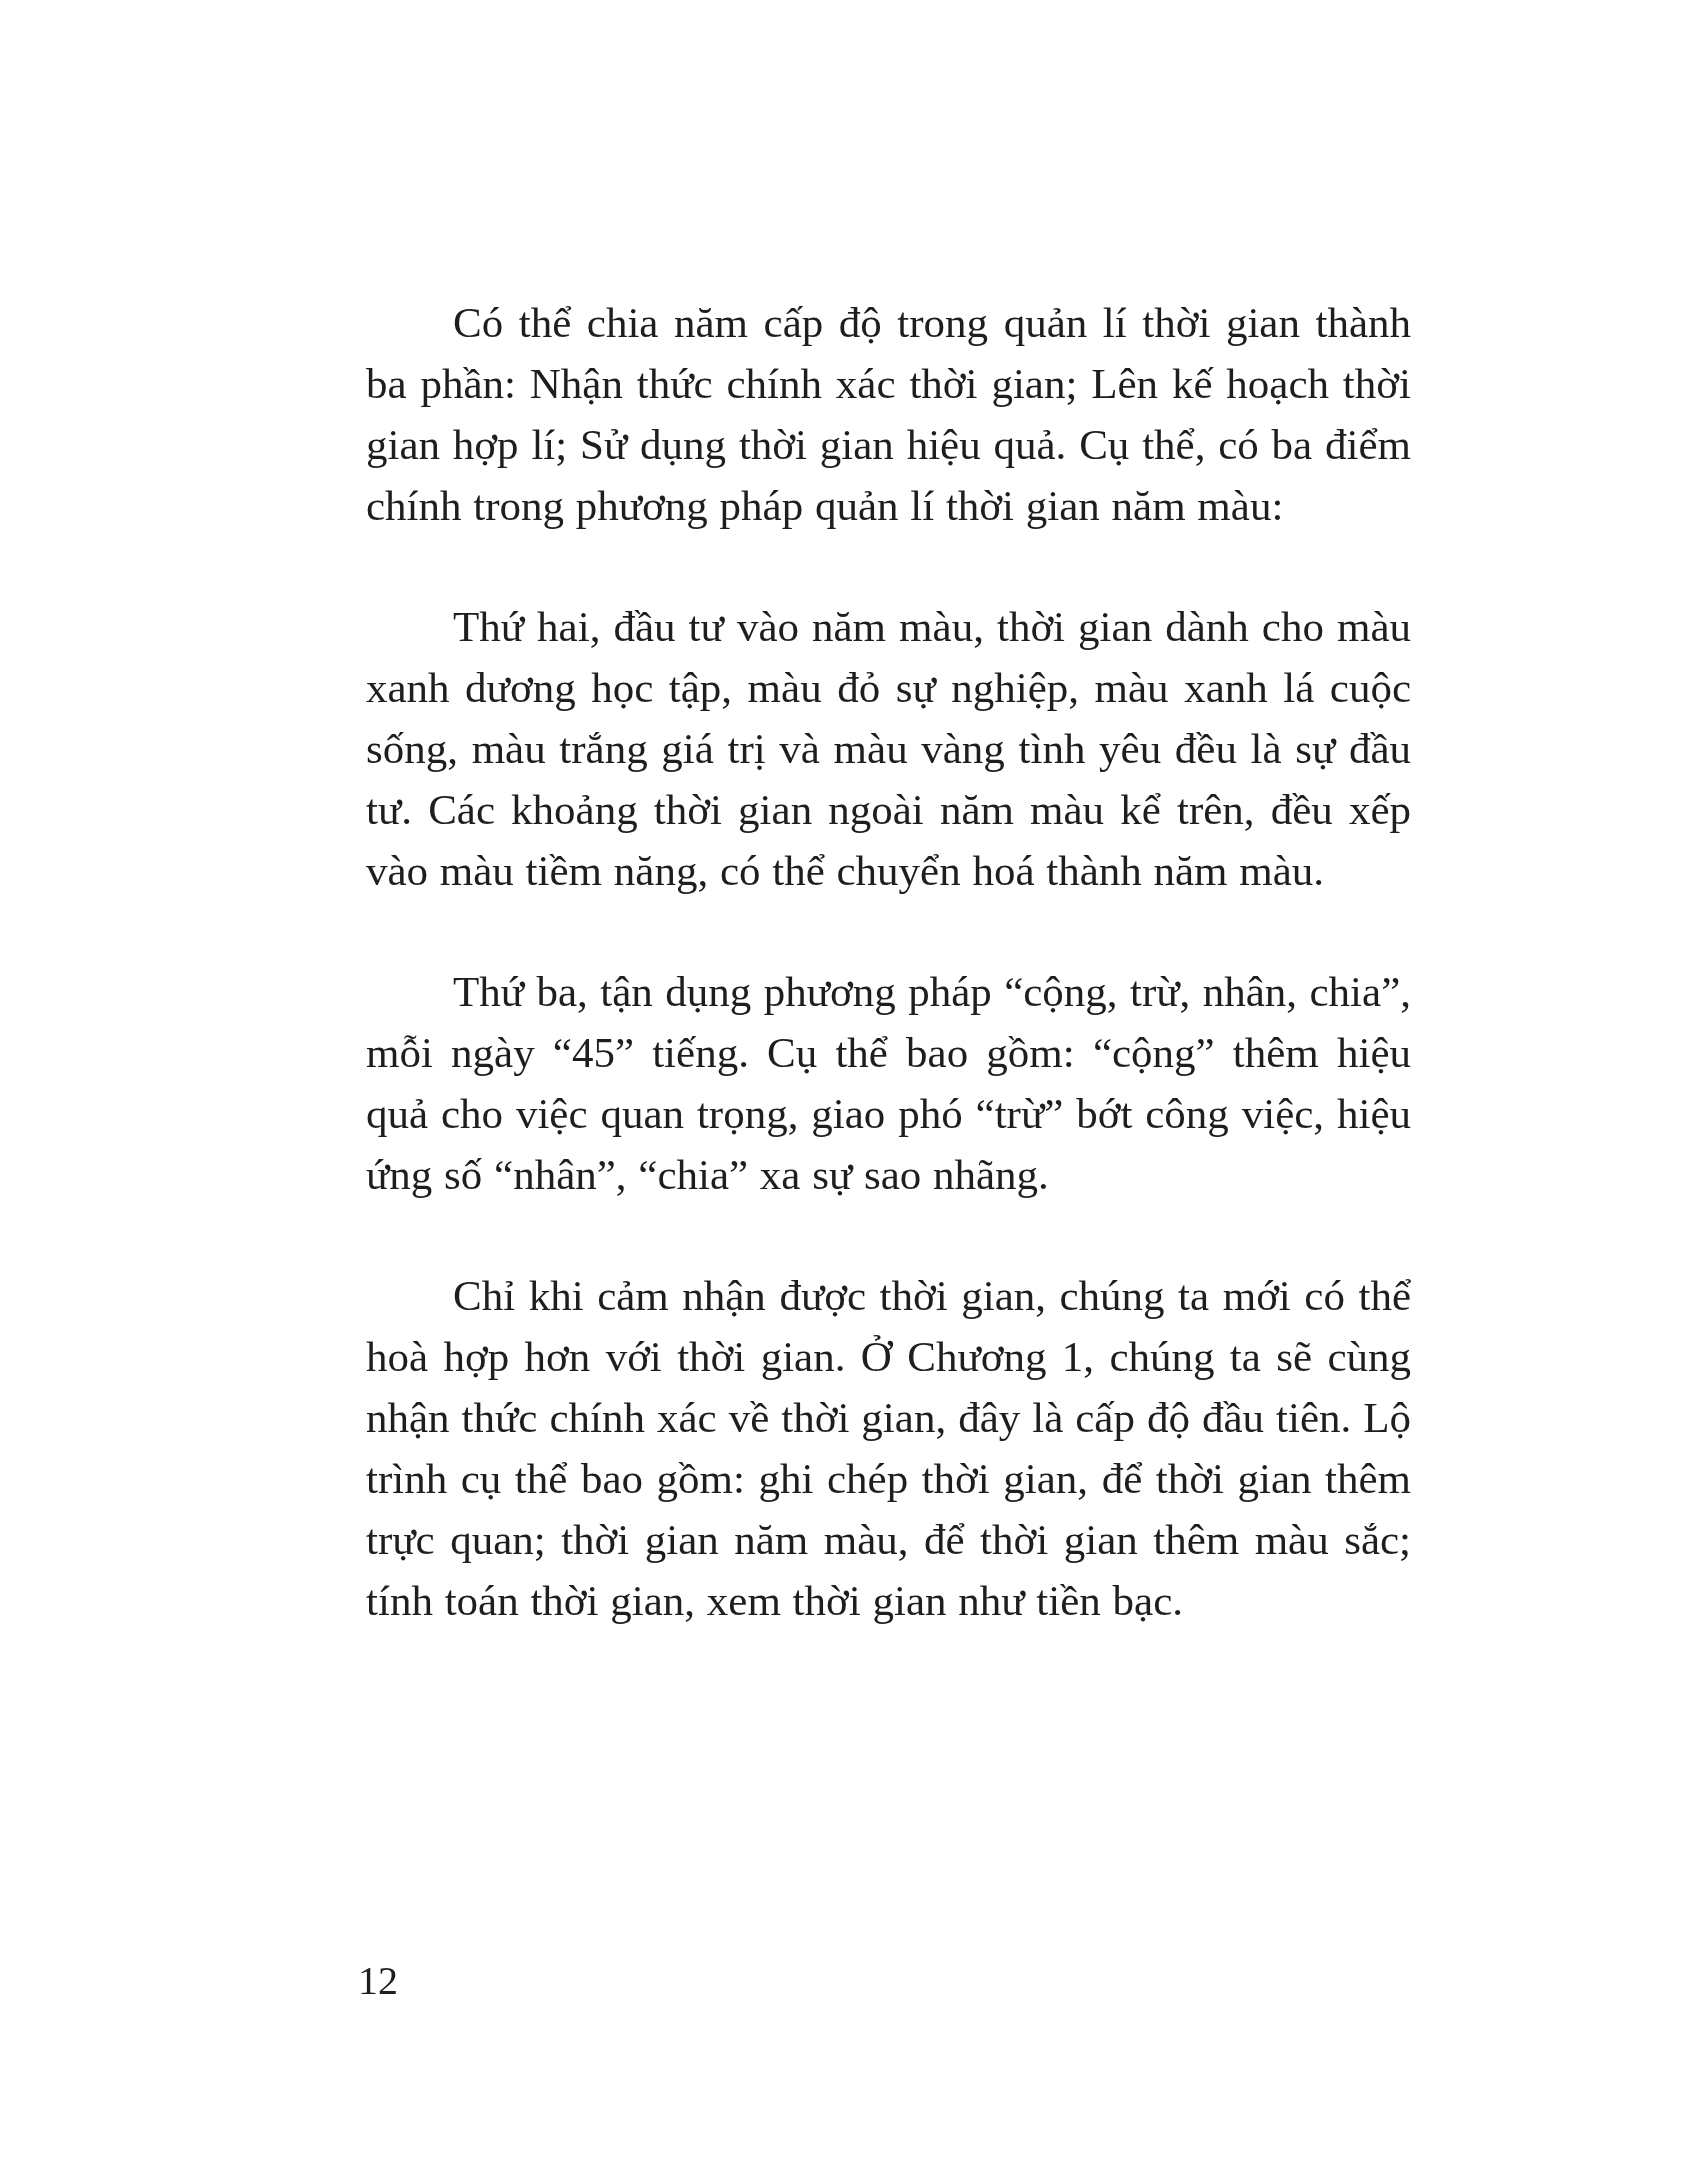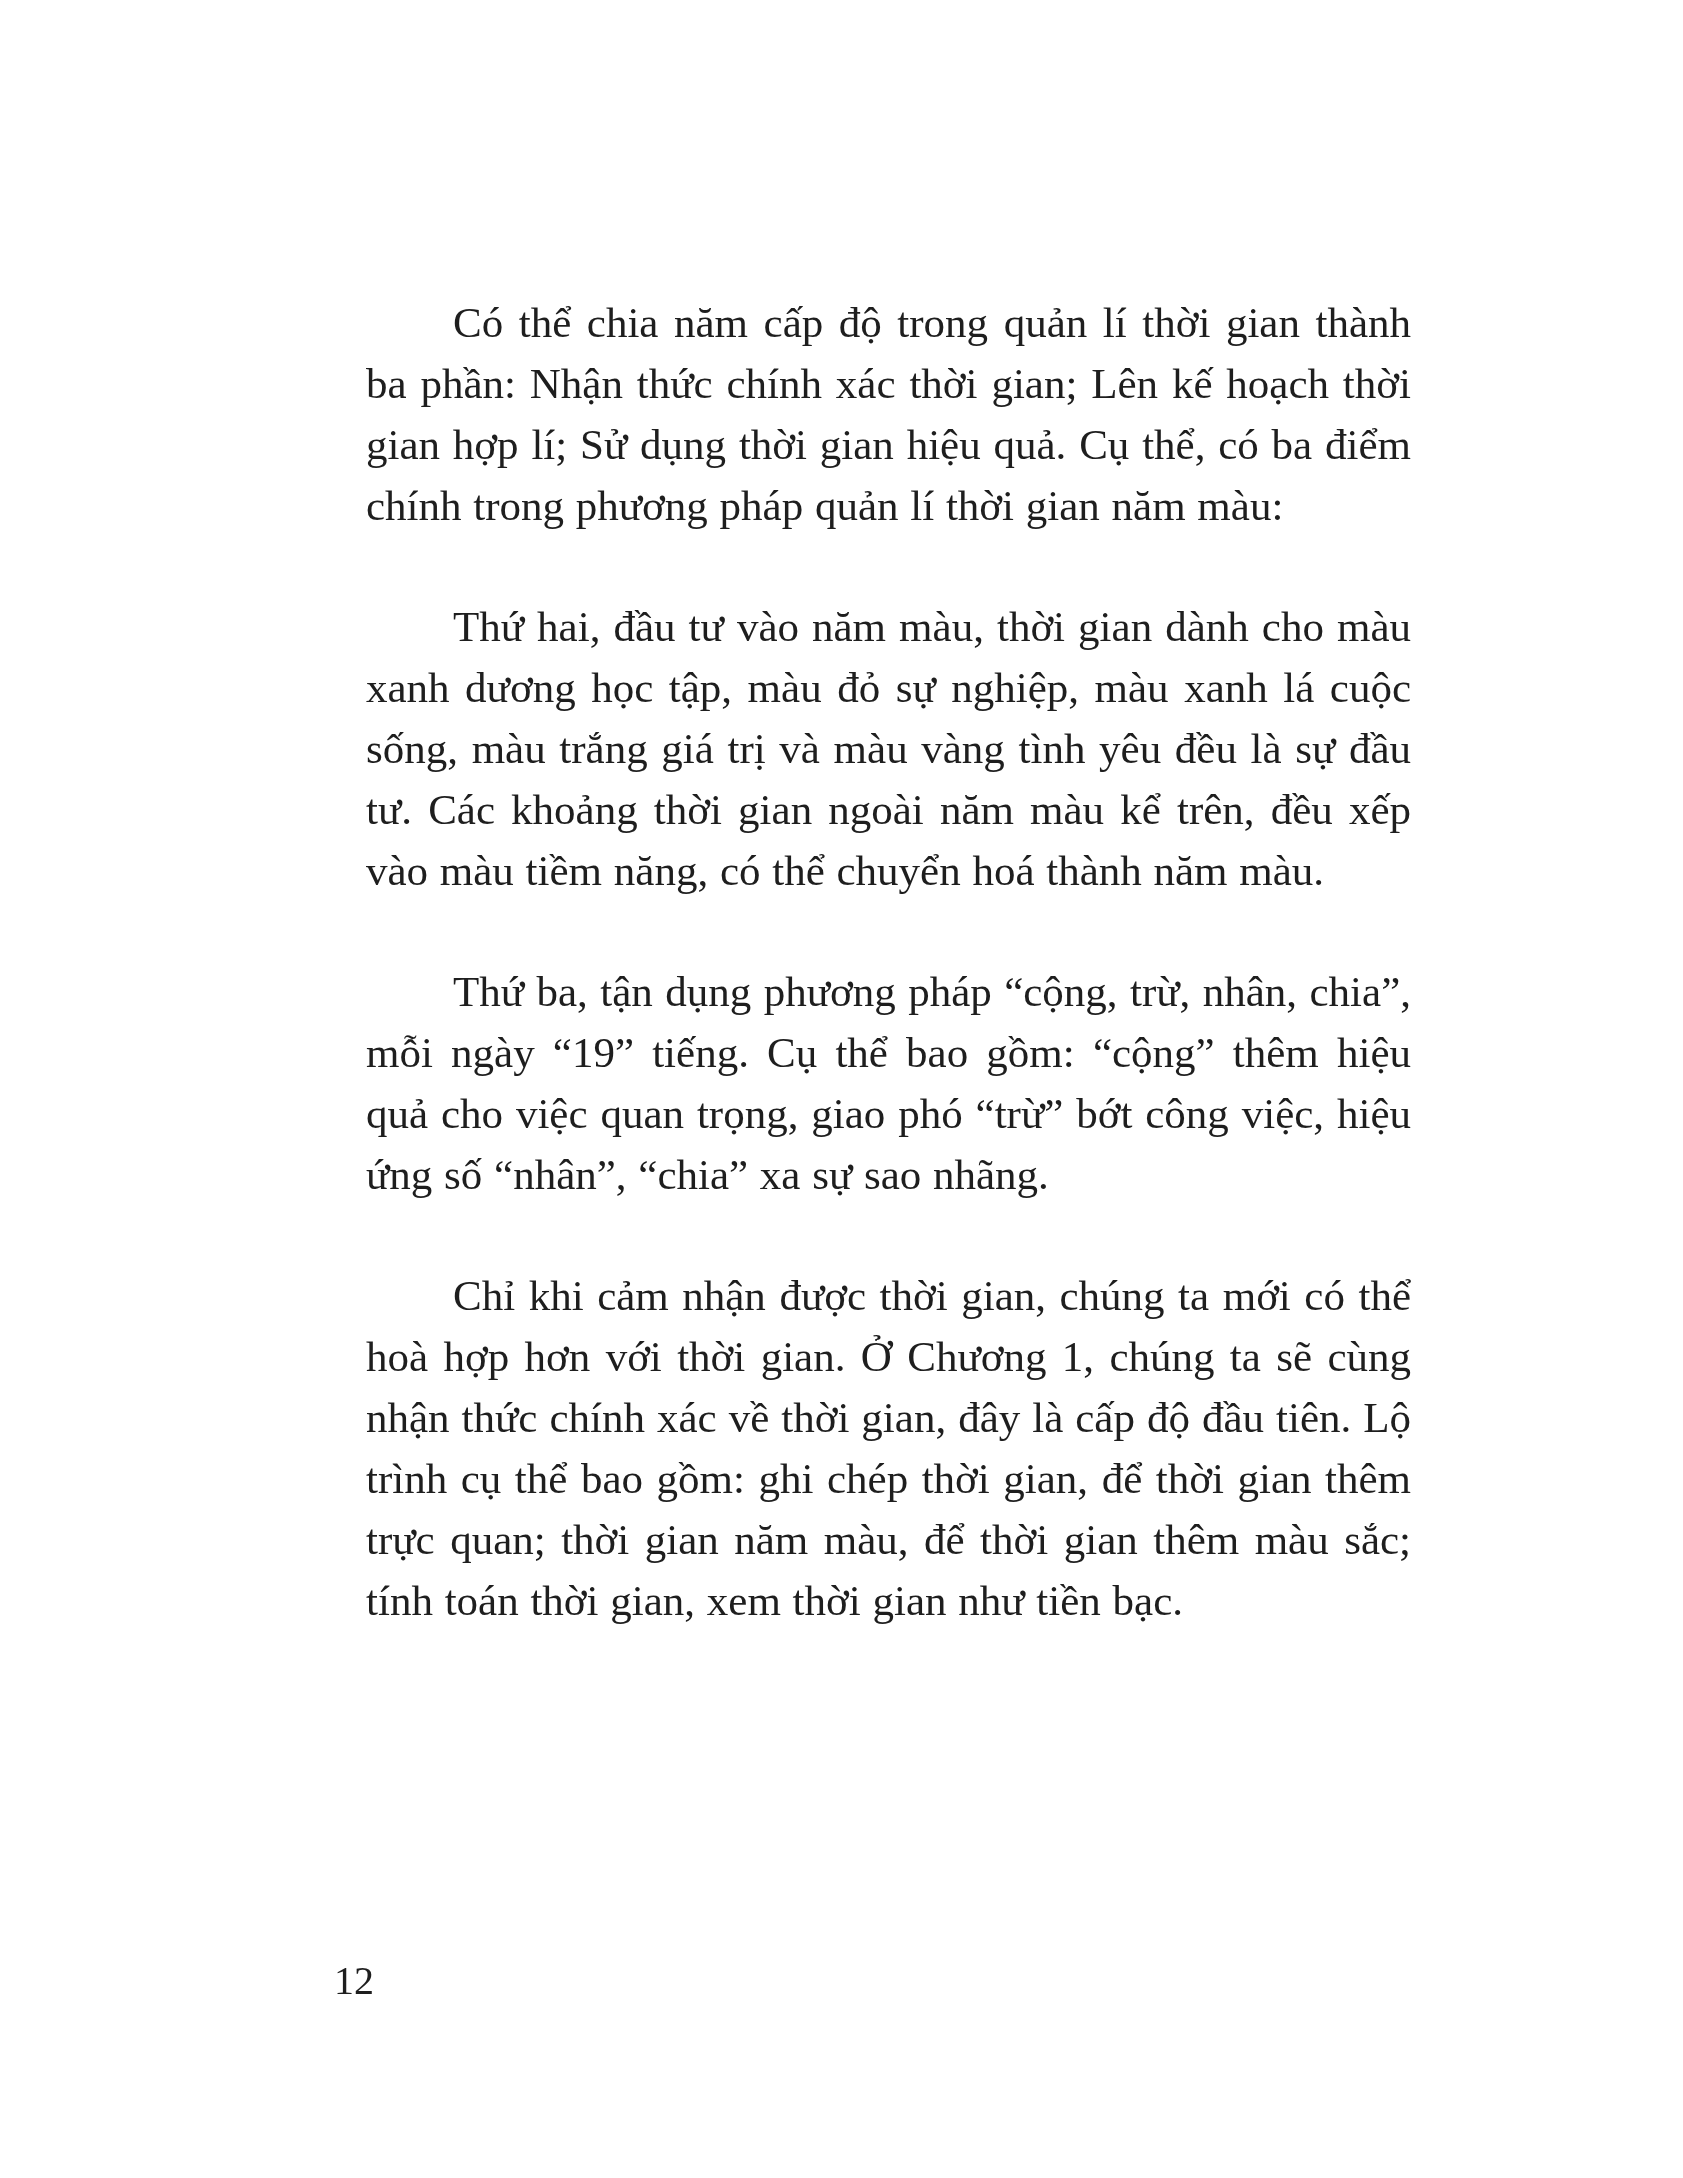--- a/index.html
+++ b/index.html
@@ -34,32 +34,32 @@
     margin-bottom: 28px;
     word-spacing: 1px;
   }
 
   .para:last-child {
     margin-bottom: 0;
   }
 
   .page-number {
     position: absolute;
-    left: 286px;
+    left: 310px;
     top: 1909px;
     color: #1e1e1e;
     font-size: 40px;
     line-height: 48px;
   }
 </style>
 </head>
 <body>
 
 <div class="page">
   <div class="text-block">
     <p class="para">Có thể chia năm cấp độ trong quản lí thời gian thành ba phần: Nhận thức chính xác thời gian; Lên kế hoạch thời gian hợp lí; Sử dụng thời gian hiệu quả. Cụ thể, có ba điểm chính trong phương pháp quản lí thời gian năm màu:</p>
     <p class="para">Thứ hai, đầu tư vào năm màu, thời gian dành cho màu xanh dương học tập, màu đỏ sự nghiệp, màu xanh lá cuộc sống, màu trắng giá trị và màu vàng tình yêu đều là sự đầu tư. Các khoảng thời gian ngoài năm màu kể trên, đều xếp vào màu tiềm năng, có thể chuyển hoá thành năm màu.</p>
-    <p class="para">Thứ ba, tận dụng phương pháp “cộng, trừ, nhân, chia”, mỗi ngày “19” tiếng. Cụ thể bao gồm: “cộng” thêm hiệu quả cho việc quan trọng, giao phó “trừ” bớt công việc, hiệu ứng số “nhân”, “chia” xa sự sao nhãng.</p>
+    <p class="para">Thứ ba, tận dụng phương pháp “cộng, trừ, nhân, chia”, mỗi ngày “45” tiếng. Cụ thể bao gồm: “cộng” thêm hiệu quả cho việc quan trọng, giao phó “trừ” bớt công việc, hiệu ứng số “nhân”, “chia” xa sự sao nhãng.</p>
     <p class="para">Chỉ khi cảm nhận được thời gian, chúng ta mới có thể hoà hợp hơn với thời gian. Ở Chương 1, chúng ta sẽ cùng nhận thức chính xác về thời gian, đây là cấp độ đầu tiên. Lộ trình cụ thể bao gồm: ghi chép thời gian, để thời gian thêm trực quan; thời gian năm màu, để thời gian thêm màu sắc; tính toán thời gian, xem thời gian như tiền bạc.</p>
   </div>
   <div class="page-number">12</div>
 </div>
 
 
 </body></html>

